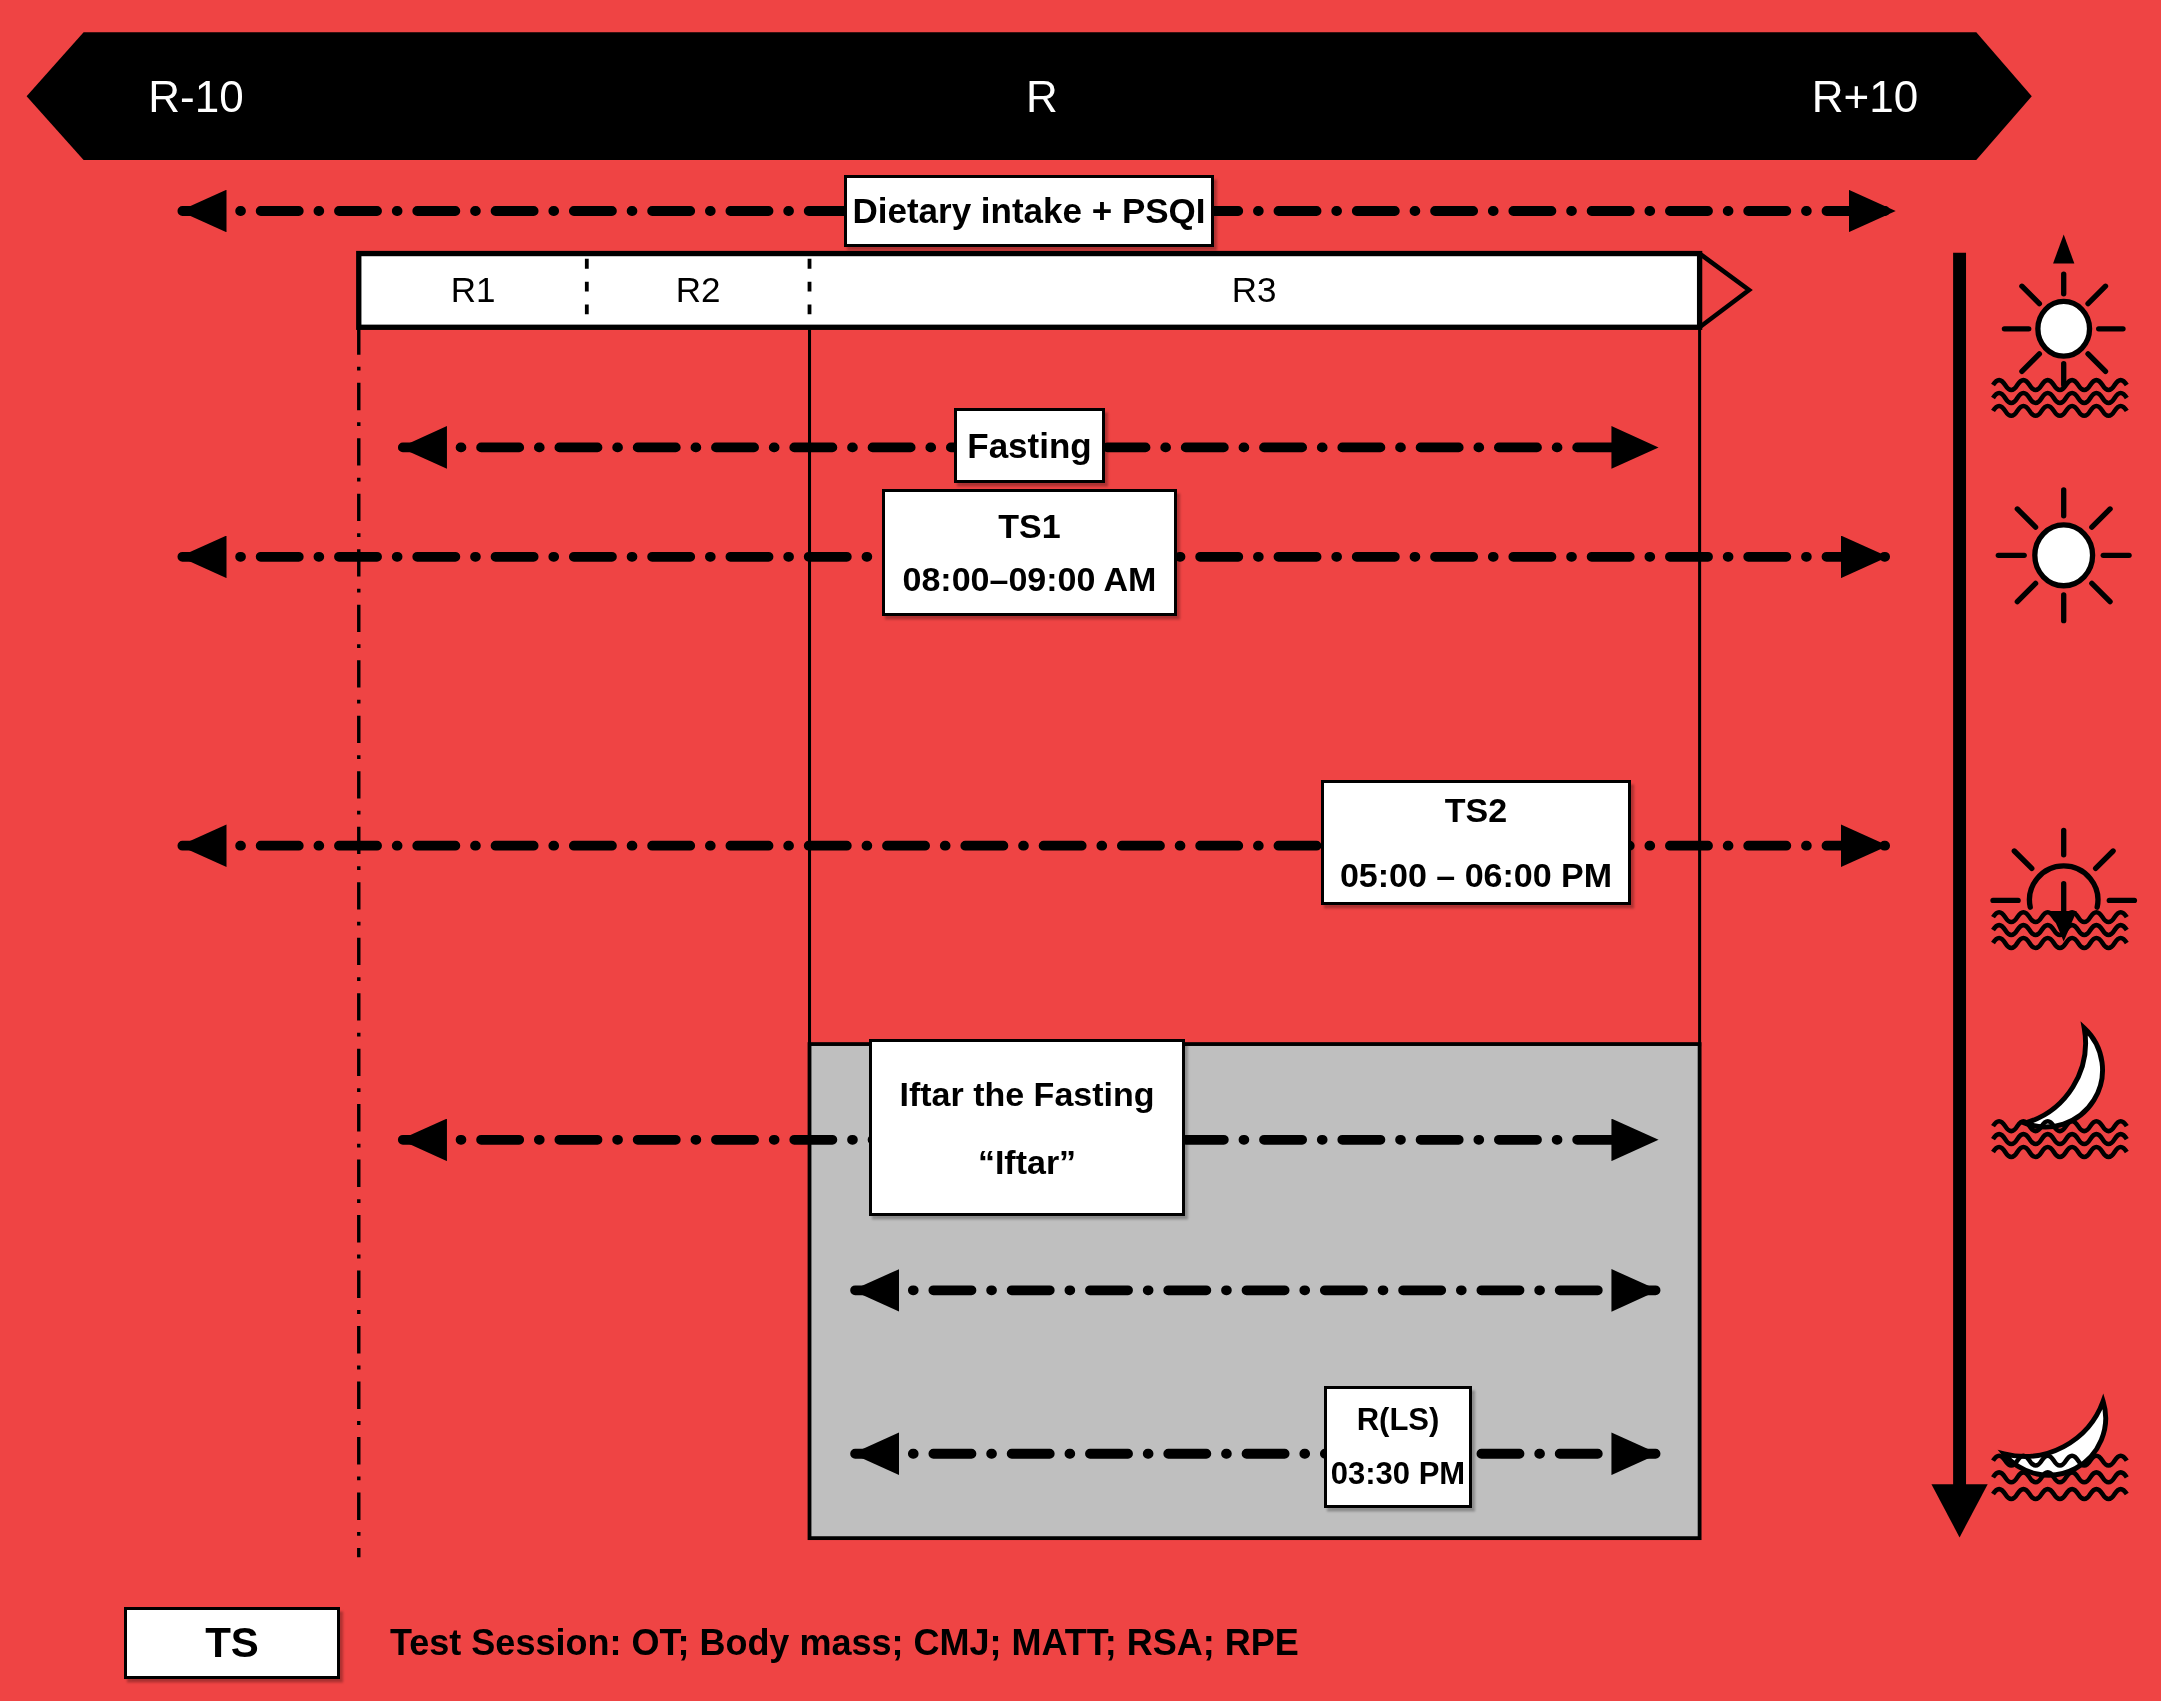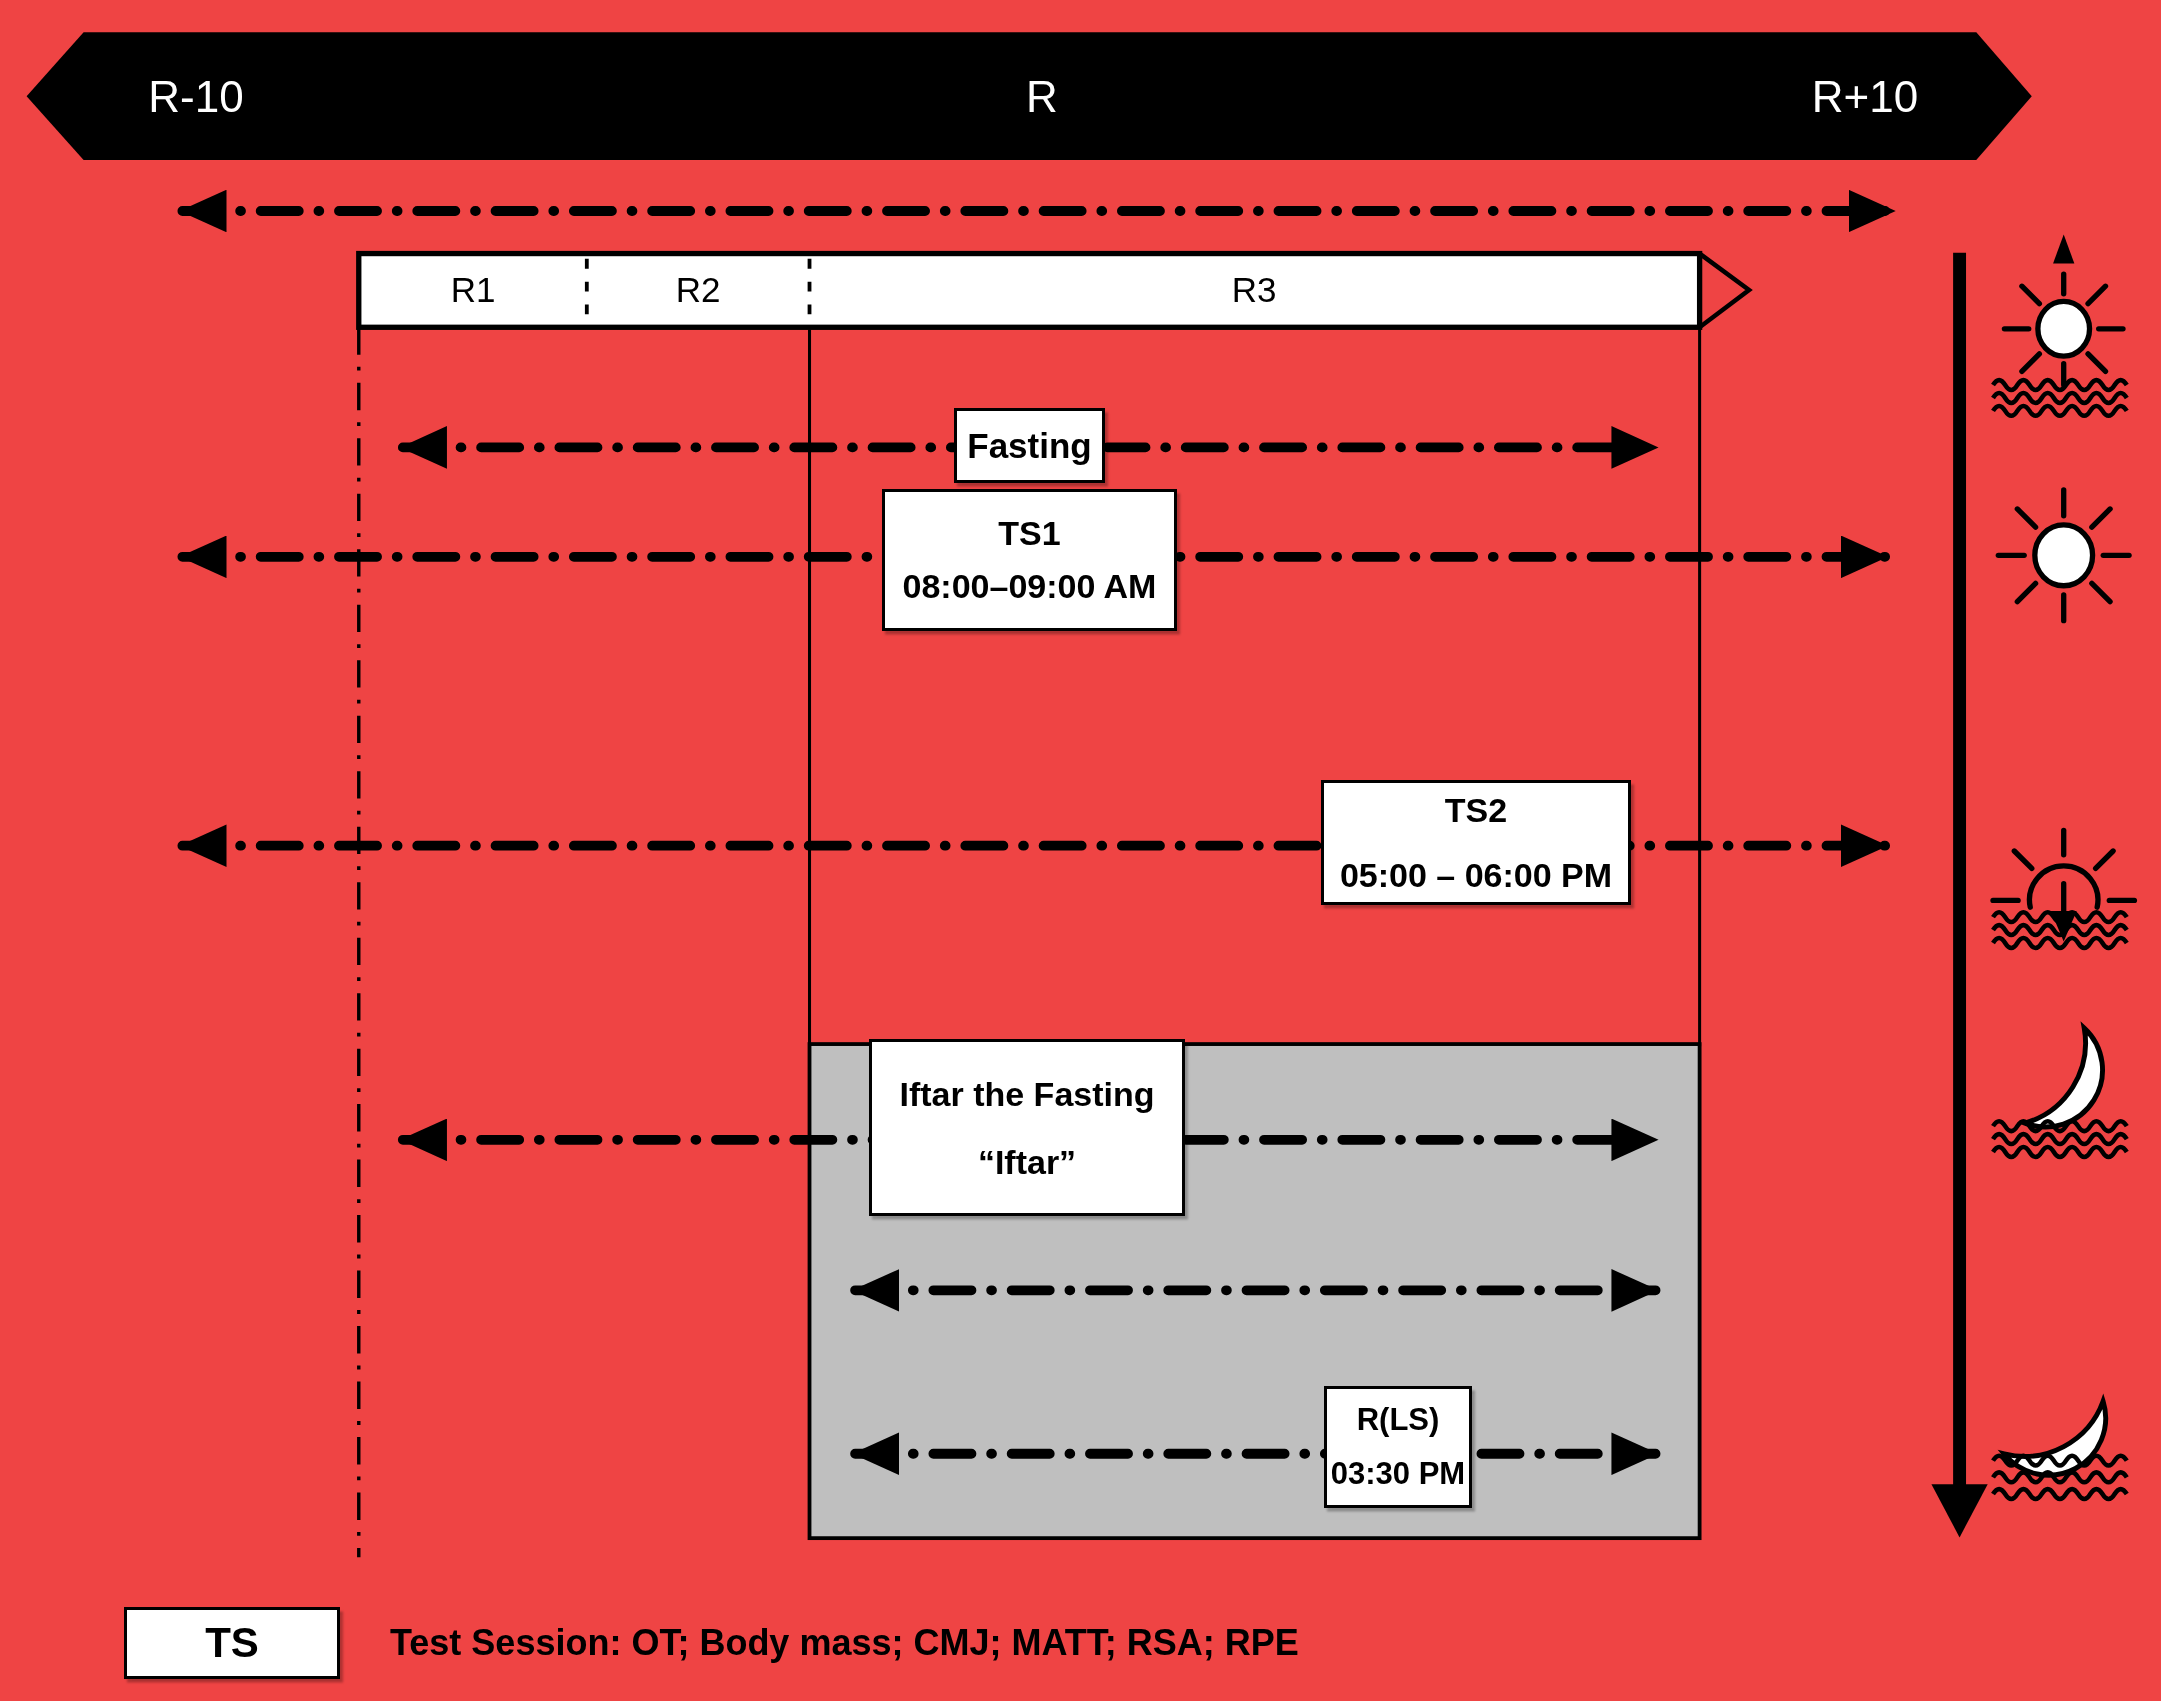--- a/index.html
+++ b/index.html
@@ -131,26 +131,29 @@
   </svg>
 
   <div class="bl" style="left:196px;top:97px;">R-10</div>
   <div class="bl" style="left:1042px;top:97px;">R</div>
   <div class="bl" style="left:1865px;top:97px;">R+10</div>
 
   <div class="sl" style="left:473px;top:290px;">R1</div>
   <div class="sl" style="left:698px;top:290px;">R2</div>
   <div class="sl" style="left:1254px;top:290px;">R3</div>
 
+  <div class="box" style="left:844px;top:175px;width:370px;height:72px;border-width:3px;font-size:35px;">
+    <span>Dietary intake + PSQI</span>
+  </div>
 
   <div class="box" style="left:954px;top:408px;width:151px;height:75px;font-size:35px;">
     <span>Fasting</span>
   </div>
 
-  <div class="box" style="left:882px;top:489px;width:295px;height:142px;font-size:34px;line-height:1.55;">
+  <div class="box" style="left:882px;top:489px;width:295px;height:127px;font-size:34px;line-height:1.55;">
     <span>TS1</span>
     <span>08:00–09:00 AM</span>
   </div>
 
   <div class="box" style="left:1321px;top:780px;width:310px;height:125px;font-size:34px;line-height:1.55;gap:12px;">
     <span>TS2</span>
     <span>05:00 – 06:00 PM</span>
   </div>
 
   <div class="box" style="left:869px;top:1039px;width:316px;height:177px;font-size:34px;line-height:2;">

